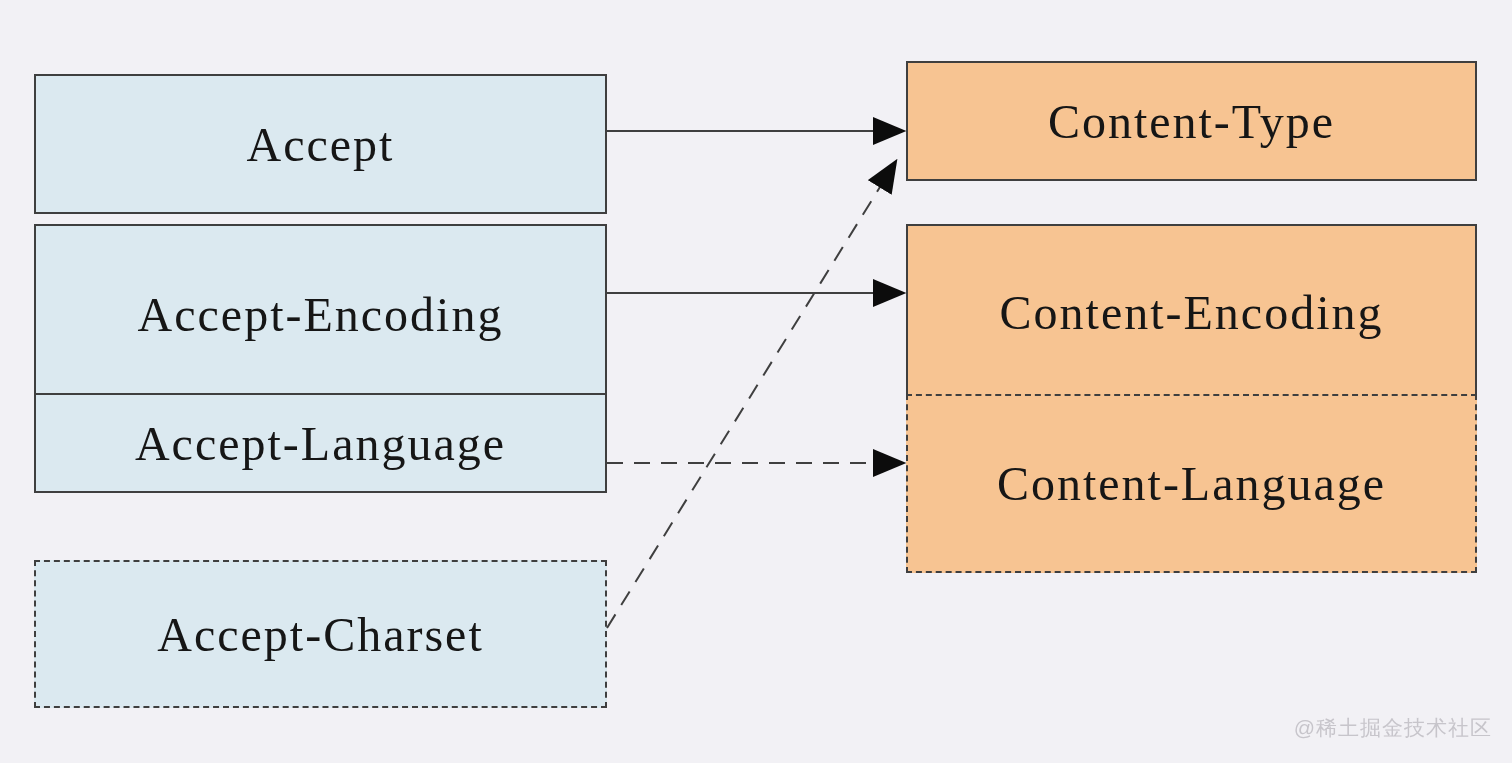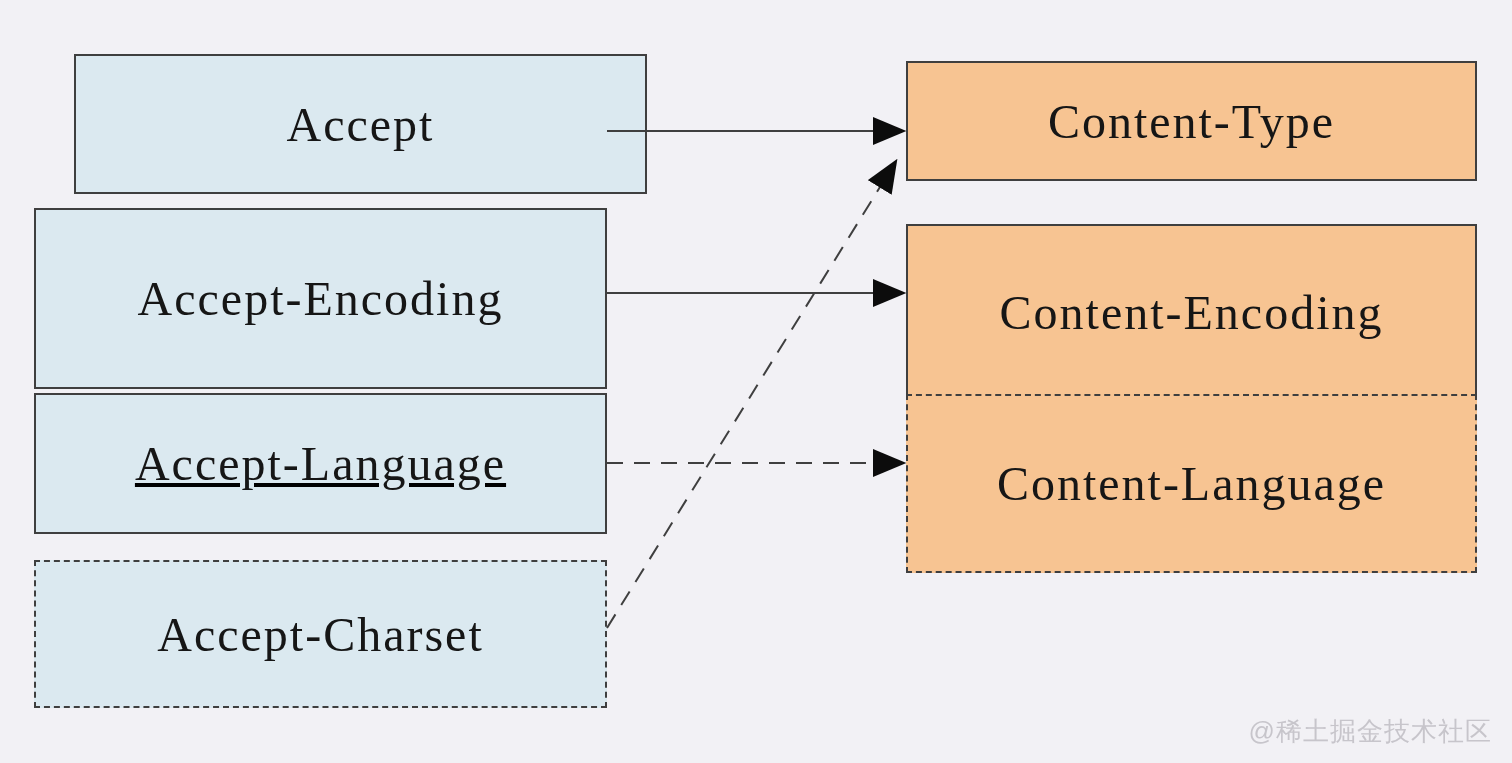--- a/index.html
+++ b/index.html
@@ -28,23 +28,23 @@
   }
   .box.left  { left: 34px;  width: 573px; background: var(--blue_fill, #dbe9f0); }
   .box.right { left: 906px; width: 571px; background: var(--orange_fill, #f7c492); }
   .box.dashed { border-style: dashed; }
   .box span {
     font-size: 48px;
     letter-spacing: 2px;
     color: var(--text, #161616);
     white-space: nowrap;
   }
-  #b-accept          { top: 54px;  height: 140px; margin-left: 40px; }
-  #b-accept-encoding { top: 208px; height: 181px; }
-  #b-accept-language { top: 393px; height: 141px; text-decoration: underline; }
+  #b-accept          { top: 74px;  height: 140px; }
+  #b-accept-encoding { top: 224px; height: 181px; }
+  #b-accept-language { top: 393px; height: 100px; }
   #b-accept-charset  { top: 560px; height: 148px; }
   #b-content-type     { top: 61px;  height: 120px; }
   #b-content-encoding { top: 224px; height: 176px; }
   #b-content-language { top: 394px; height: 179px; }
   svg.arrows {
     position: absolute;
     left: 0; top: 0;
     pointer-events: none;
   }
   svg.arrows line {
@@ -52,21 +52,21 @@
     stroke-width: 2;
   }
   svg.arrows line.dashed {
     stroke-dasharray: 16 11;
   }
   .watermark {
     position: absolute;
     right: 20px;
     top: 714px;
     font-family: "Liberation Sans", sans-serif;
-    font-size: 26px;
+    font-size: 21px;
     color: var(--watermark, #c7c5cb);
     letter-spacing: 1px;
   }
 </style>
 </head>
 <body style="--background: #f2f1f5; --blue_fill: #dbe9f0; --orange_fill: #f7c492; --border: #3f3f3f; --line: #3f3f3f; --arrowhead: #0c0c0c; --text: #161616; --watermark: #c7c5cb;">
 
 <div class="stage">
 
   <div class="box left" id="b-accept">

